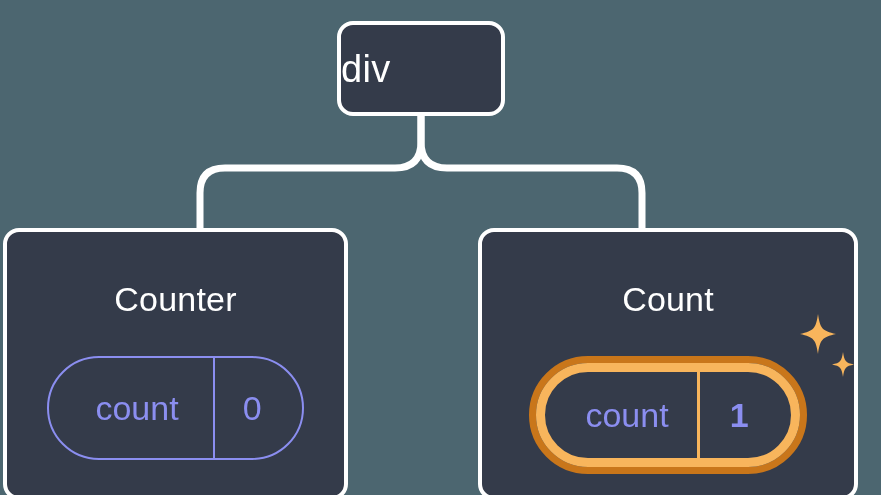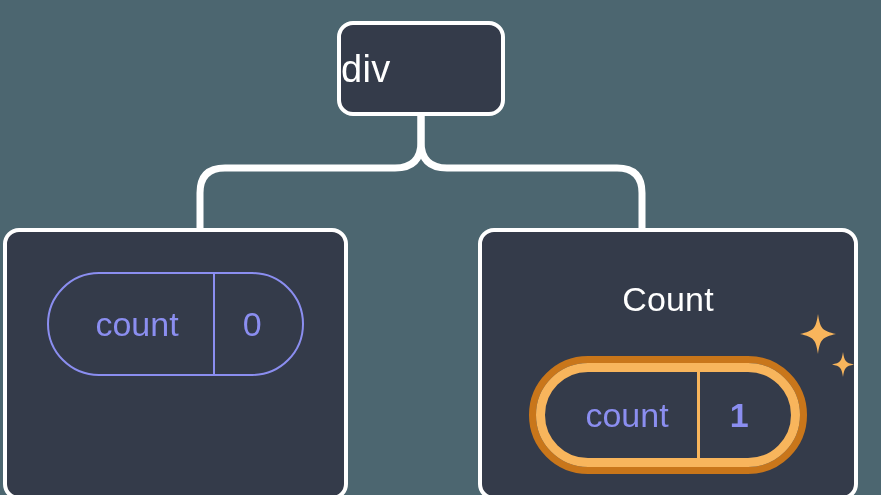--- a/index.html
+++ b/index.html
@@ -157,20 +157,21 @@
   <svg id="connectors" viewBox="0 0 881 495" width="881" height="495" fill="none">
     <path d="M421 100 L421 142 Q421 168 447 168 L617 168 Q642 168 642 193 L642 230" stroke="#ffffff" stroke-width="7" fill="none" stroke-linecap="butt"></path>
     <path d="M421 100 L421 142 Q421 168 395 168 L225 168 Q200 168 200 193 L200 230" stroke="#ffffff" stroke-width="7" fill="none" stroke-linecap="butt"></path>
   </svg>
 
   <div class="node-root">
     <span class="node-root-label">div</span>
   </div>
 
   <div class="card card-left">
+    <div class="card-title">Counter</div>
     <div class="pill-wrap">
       <div class="pill">
         <div class="pill-key">count</div>
         <div class="pill-val">0</div>
       </div>
     </div>
   </div>
 
   <div class="card card-right">
     <div class="card-title">Count</div>

